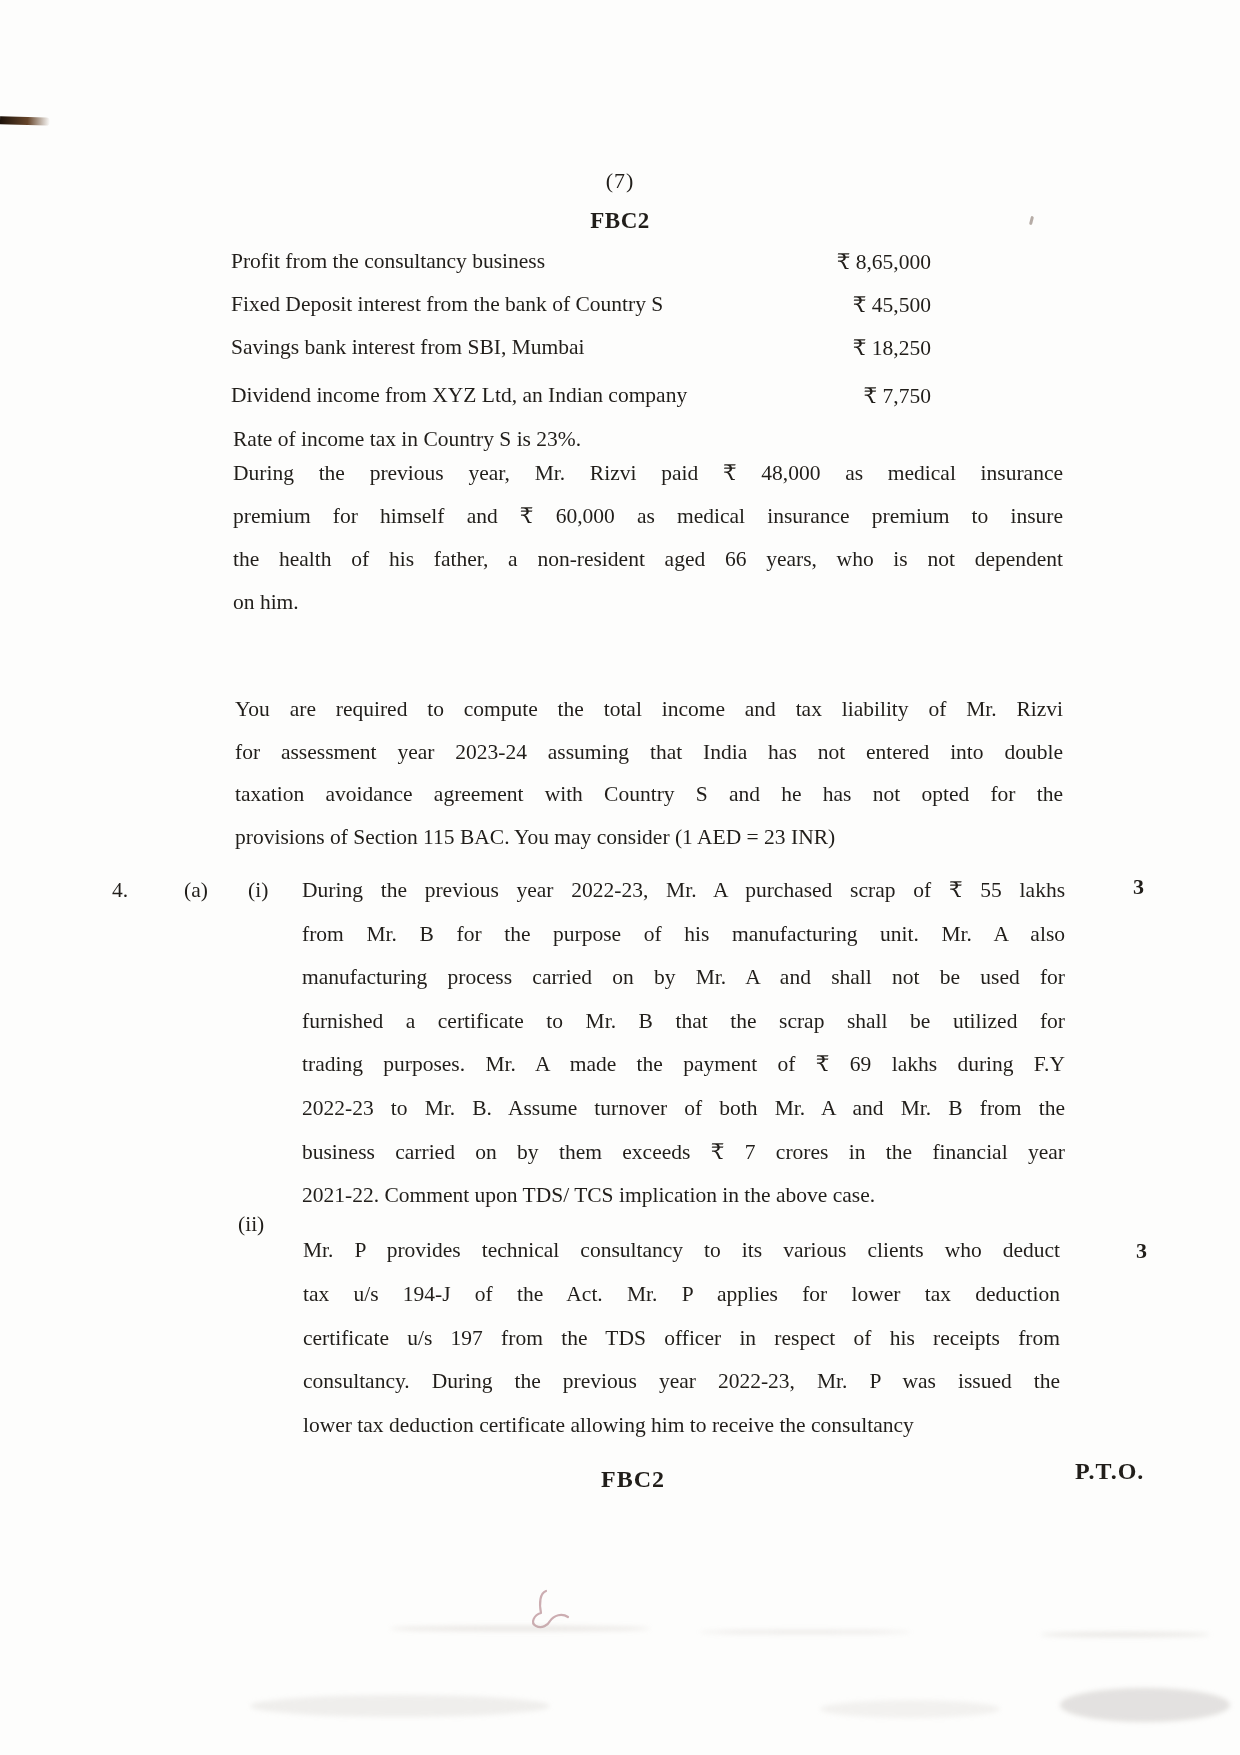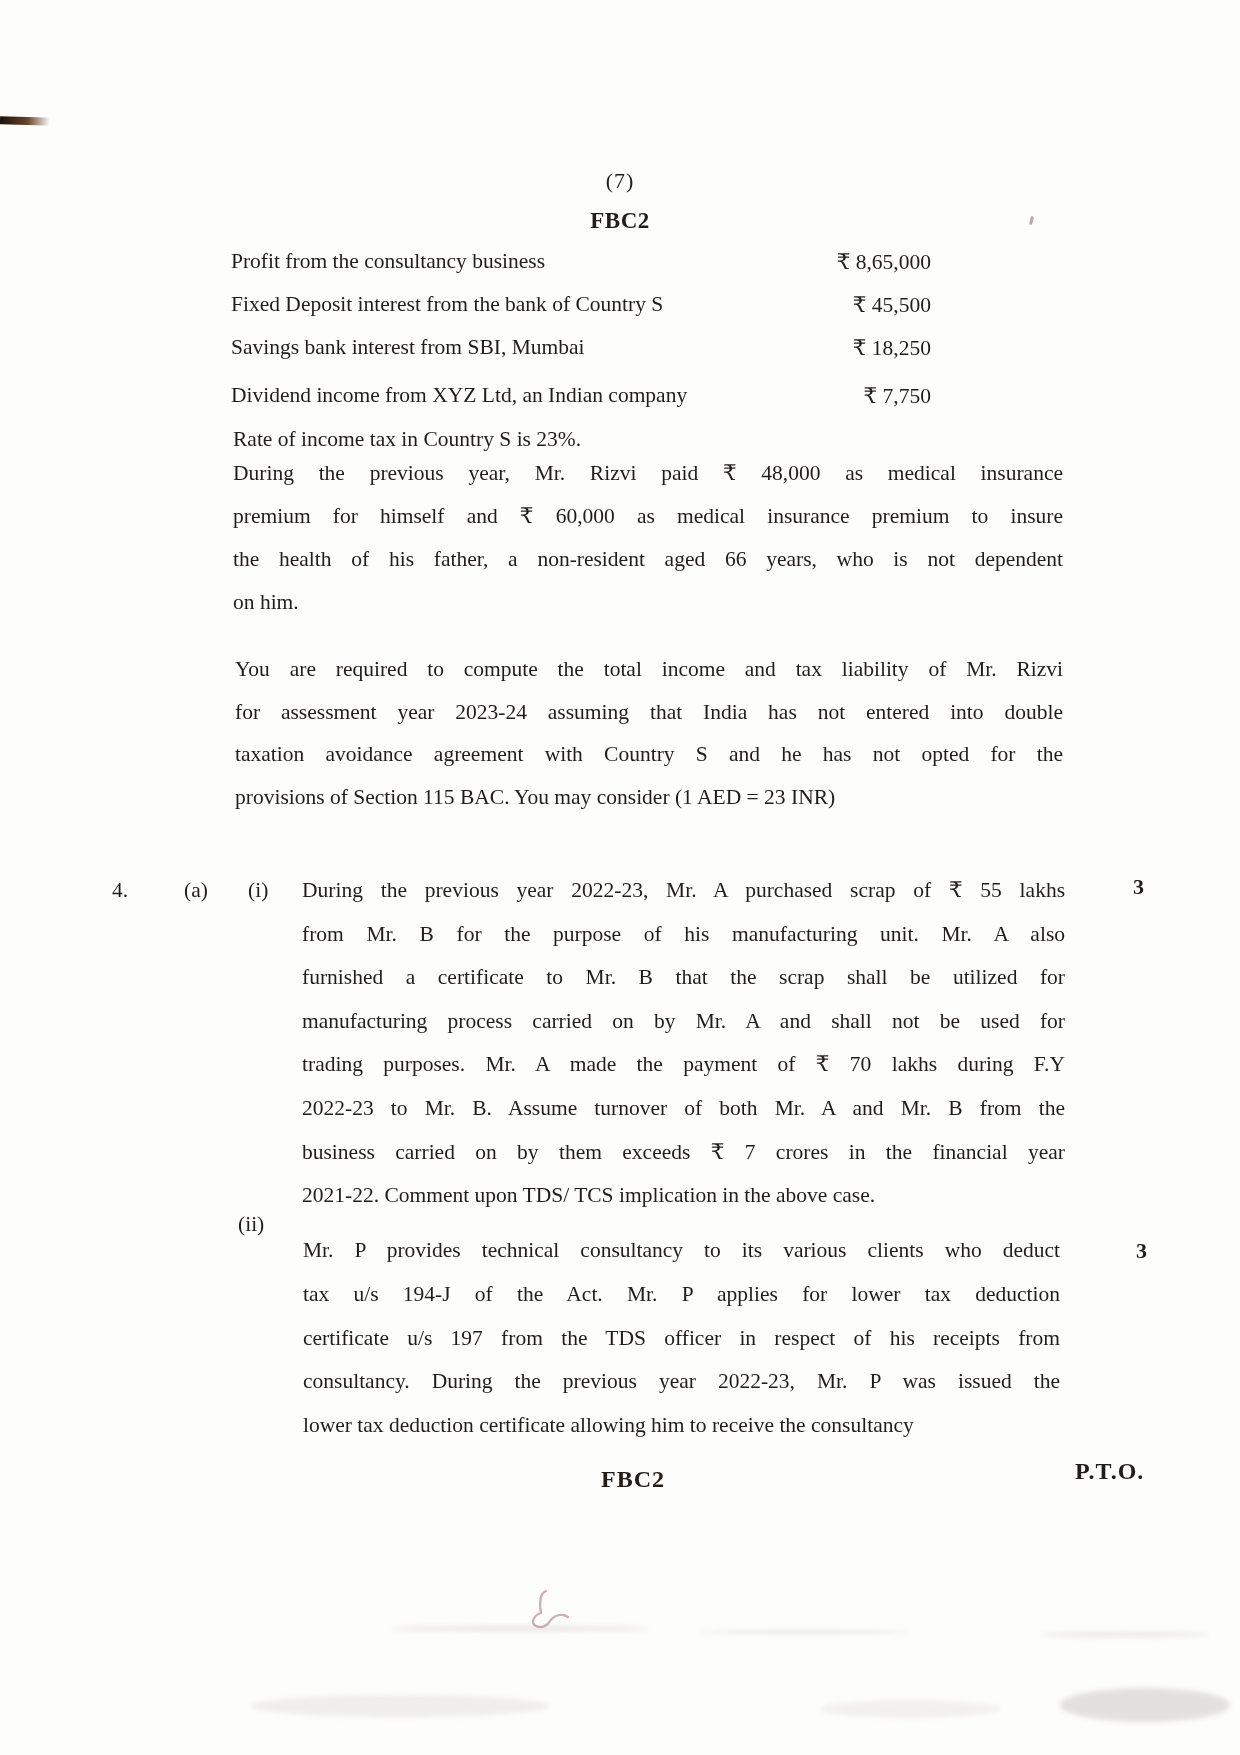--- a/index.html
+++ b/index.html
@@ -76,37 +76,37 @@
 
   <div class="abs para" style="left:233px; top:427px; width:830px">Rate of income tax in Country S is 23%.</div>
 
   <div class="abs para" style="left:233px; top:452px; width:830px; line-height:43px">
     <span class="ln just">During the previous year, Mr. Rizvi paid ₹ 48,000 as medical insurance</span>
     <span class="ln just">premium for himself and ₹ 60,000 as medical insurance premium to insure</span>
     <span class="ln just">the health of his father, a non-resident aged 66 years, who is not dependent</span>
     <span class="ln">on him.</span>
   </div>
 
-  <div class="abs para" style="left:235px; top:648px; width:828px; line-height:42.5px">
+  <div class="abs para" style="left:235px; top:688px; width:828px; line-height:42.5px">
     <span class="ln just">You are required to compute the total income and tax liability of Mr. Rizvi</span>
     <span class="ln just">for assessment year 2023-24 assuming that India has not entered into double</span>
     <span class="ln just">taxation avoidance agreement with Country S and he has not opted for the</span>
     <span class="ln">provisions of Section 115 BAC. You may consider (1 AED = 23 INR)</span>
   </div>
 
   <div class="abs q-label" style="left:112px; top:878px">4.</div>
   <div class="abs q-label" style="left:184px; top:878px">(a)</div>
   <div class="abs q-label" style="left:248px; top:878px">(i)</div>
 
   <div class="abs para" style="left:302px; top:869px; width:763px; line-height:43.6px">
     <span class="ln just">During the previous year 2022-23, Mr. A purchased scrap of ₹ 55 lakhs</span>
     <span class="ln just">from Mr. B for the purpose of his manufacturing unit. Mr. A also</span>
+    <span class="ln just">manufacturing process carried on by Mr. A and shall not be used for</span>
     <span class="ln just">furnished a certificate to Mr. B that the scrap shall be utilized for</span>
-    <span class="ln just">manufacturing process carried on by Mr. A and shall not be used for</span>
-    <span class="ln just">trading purposes. Mr. A made the payment of ₹ 70 lakhs during F.Y</span>
+    <span class="ln just">trading purposes. Mr. A made the payment of ₹ 69 lakhs during F.Y</span>
     <span class="ln just">2022-23 to Mr. B. Assume turnover of both Mr. A and Mr. B from the</span>
     <span class="ln just">business carried on by them exceeds ₹ 7 crores in the financial year</span>
     <span class="ln">2021-22. Comment upon TDS/ TCS implication in the above case.</span>
   </div>
   <div class="abs marks" style="left:1133px; top:874px">3</div>
 
   <div class="abs q-label" style="left:238px; top:1212px">(ii)</div>
   <div class="abs para" style="left:303px; top:1229px; width:757px; line-height:43.8px">
     <span class="ln just">Mr. P provides technical consultancy to its various clients who deduct</span>
     <span class="ln just">tax u/s 194-J of the Act. Mr. P applies for lower tax deduction</span>

